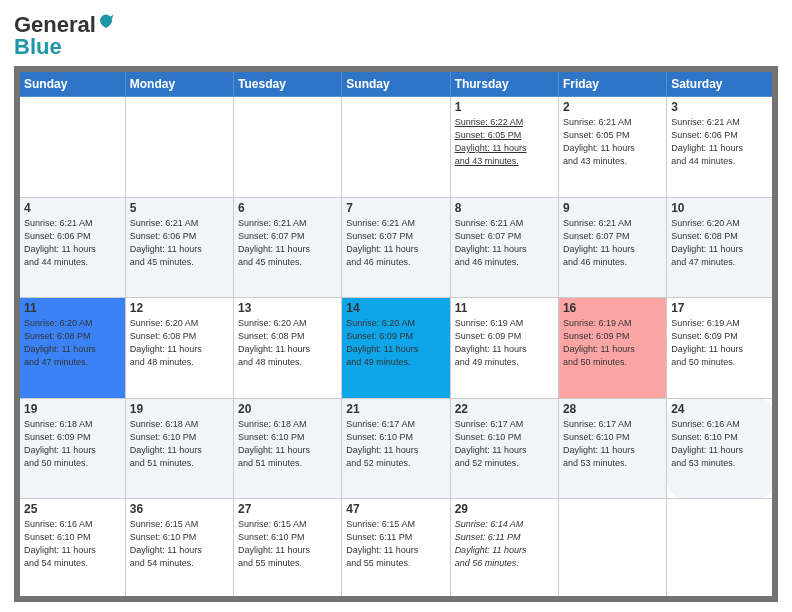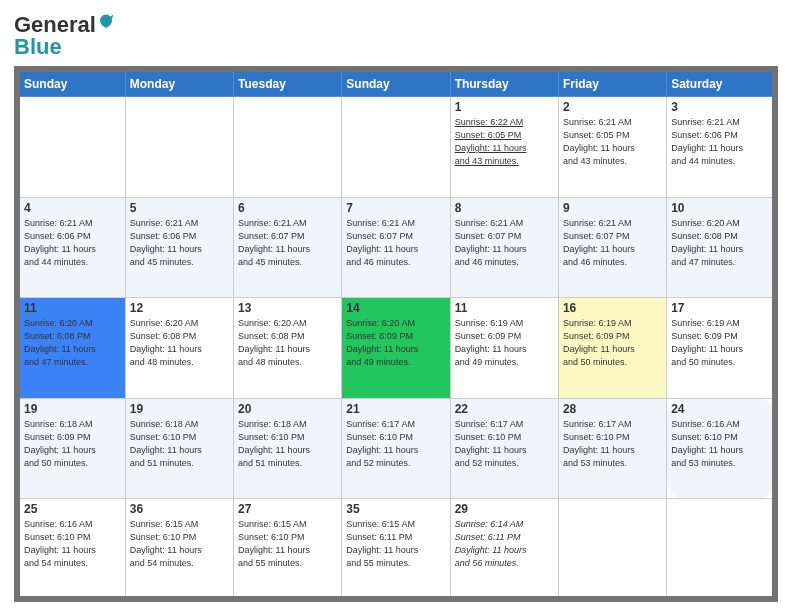--- a/index.html
+++ b/index.html
@@ -235,35 +235,35 @@
 Daylight: 11 hours
 and 48 minutes.</div>
           </td>
           <td style="background-color: rgb(255, 255, 255);">
             <span class="day-number">13</span>
             <div class="day-info" style="white-space: pre-line;">Sunrise: 6:20 AM
 Sunset: 6:08 PM
 Daylight: 11 hours
 and 48 minutes.</div>
           </td>
-          <td style="background-color: #22c55e;">
+          <td style="background-color: #0ea5e9;">
             <span class="day-number">14</span>
             <div class="day-info" style="white-space: pre-line;">Sunrise: 6:20 AM
 Sunset: 6:09 PM
 Daylight: 11 hours
 and 49 minutes.</div>
           </td>
           <td style="background-color: rgb(255, 255, 255);">
             <span class="day-number">11</span>
             <div class="day-info" style="white-space: pre-line;">Sunrise: 6:19 AM
 Sunset: 6:09 PM
 Daylight: 11 hours
 and 49 minutes.</div>
           </td>
-          <td style="background-color: #fef9c3; margin-top: 38px;">
+          <td style="background-color: #fca5a5; margin-top: 38px;">
             <span class="day-number">16</span>
             <div class="day-info" style="white-space: pre-line;">Sunrise: 6:19 AM
 Sunset: 6:09 PM
 Daylight: 11 hours
 and 50 minutes.</div>
           </td>
           <td style="background-color: rgb(255, 255, 255); margin-left: 11px;">
             <span class="day-number">17</span>
             <div class="day-info" style="white-space: pre-line;">Sunrise: 6:19 AM
 Sunset: 6:09 PM
@@ -338,21 +338,21 @@
 and 54 minutes.</div>
           </td>
           <td style="background-color: rgb(255, 255, 255); margin-left: 8px;">
             <span class="day-number">27</span>
             <div class="day-info" style="white-space: pre-line;">Sunrise: 6:15 AM
 Sunset: 6:10 PM
 Daylight: 11 hours
 and 55 minutes.</div>
           </td>
           <td style="background-color: rgb(255, 255, 255);">
-            <span class="day-number">35</span>
+            <span class="day-number">47</span>
             <div class="day-info" style="white-space: pre-line;">Sunrise: 6:15 AM
 Sunset: 6:11 PM
 Daylight: 11 hours
 and 55 minutes.</div>
           </td>
           <td style="background-color: rgb(255, 255, 255);">
             <span class="day-number">29</span>
             <div class="day-info" style="white-space: pre-line; font-style: italic;">Sunrise: 6:14 AM
 Sunset: 6:11 PM
 Daylight: 11 hours

